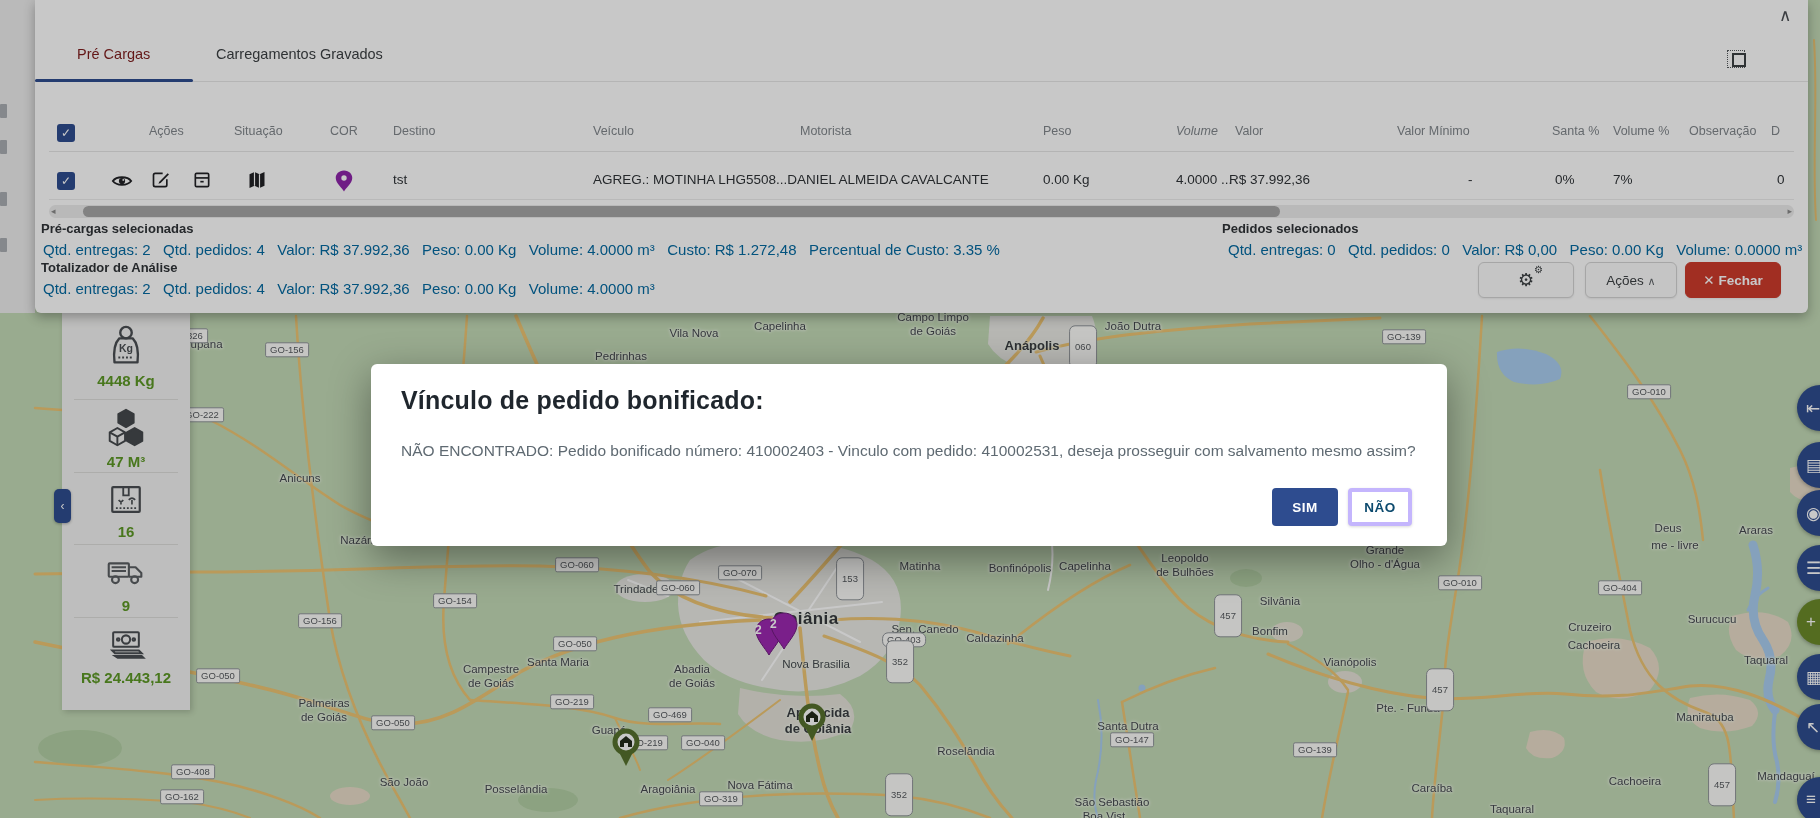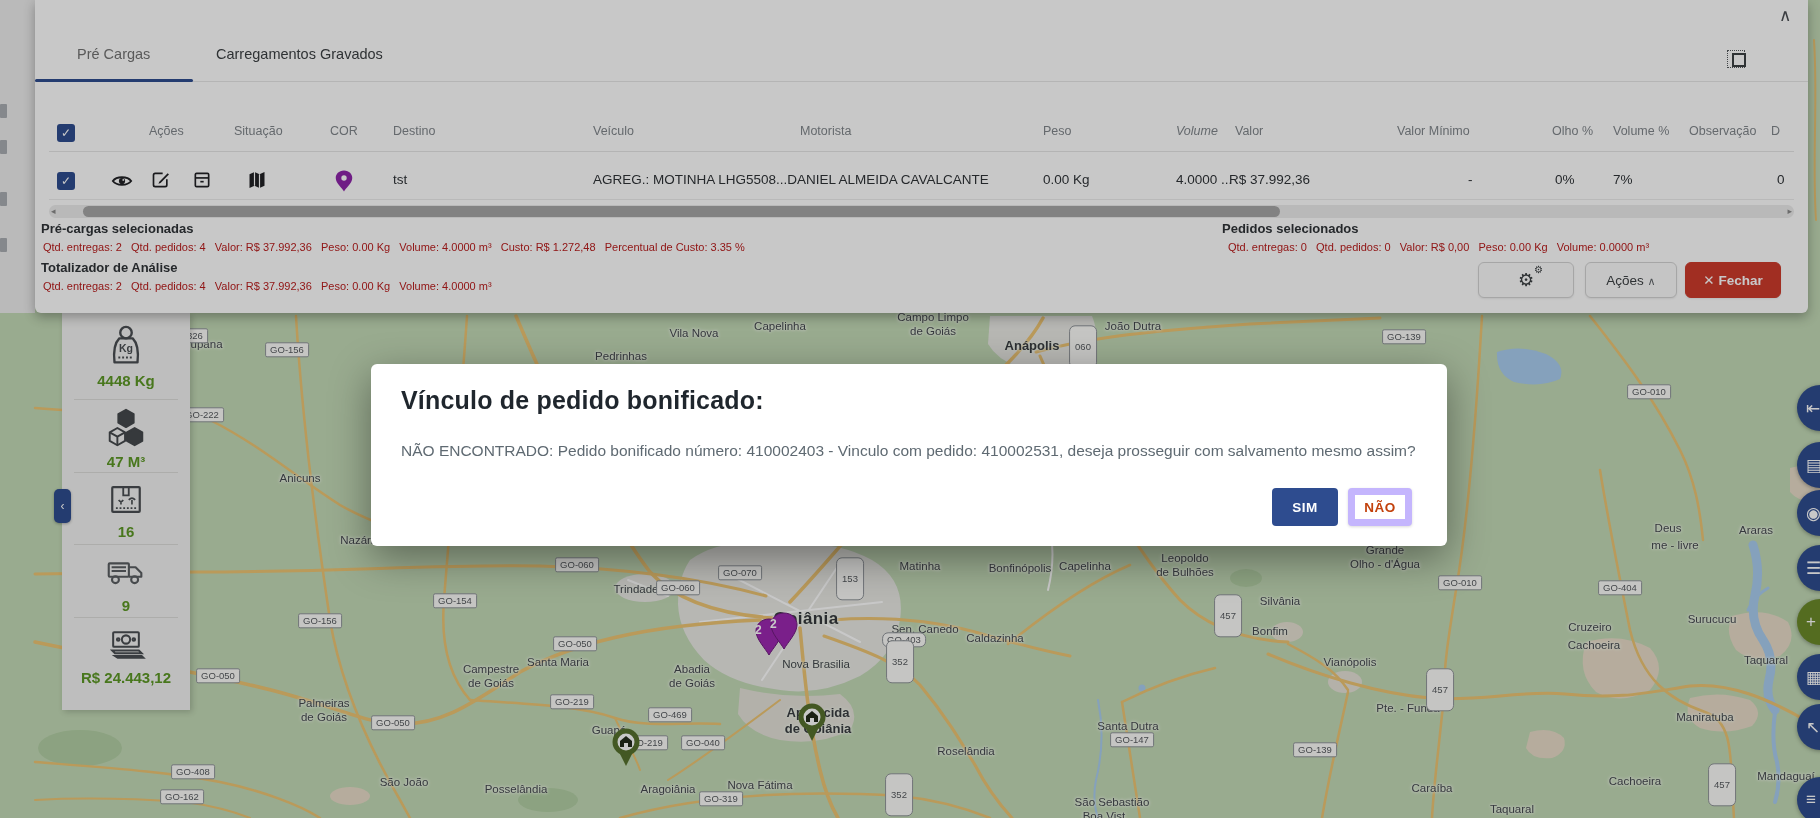--- a/index.html
+++ b/index.html
@@ -38,59 +38,59 @@
   .fabs{position:absolute;inset:0;z-index:6;pointer-events:none;}
   .fab{position:absolute;width:46px;height:46px;border-radius:50%;background:#2e4c8f;border:none;
     color:#fff;font-size:17px;text-align:left;padding:0 0 0 9px;transform:translate(0,-50%);
     box-shadow:0 1px 4px rgba(0,0,0,.35);pointer-events:auto;cursor:pointer;}
   .fab.green{background:#6b8a28;}
 
   
   .panel{left:35px;top:0;width:1773px;height:313px;background:#ffffff;z-index:10;
     box-shadow:0 4px 12px rgba(0,0,0,.3);border-radius:0 0 6px 6px;}
   .tab{position:absolute;top:46px;font-size:14.5px;color:#3c4043;cursor:pointer;background:none;border:none;padding:0;font-family:inherit;}
-  .tab.active{color:#737373;}
+  .tab.active{color:#7f1d1d;}
   .tabs-line{position:absolute;left:0;right:0;top:81px;border-bottom:1px solid #e7e7e7;}
   .tab-underline{position:absolute;left:0;top:79px;width:158px;height:3px;background:#2e4c8f;border-radius:2px;}
   .panel-caret{position:absolute;left:1738px;top:4px;font-size:17px;color:#4a4e52;background:none;border:none;cursor:pointer;font-family:inherit;}
   .fit-btn{position:absolute;left:1690px;top:48px;width:22px;height:22px;background:none;border:none;cursor:pointer;padding:0;}
   .fit-btn .d1{position:absolute;inset:2px;border:1.5px dotted #54585c;}
   .fit-btn .d2{position:absolute;left:7px;top:5px;width:10px;height:10px;border:2px solid #3c4043;background:#fff;}
 
   .th{position:absolute;top:124px;font-size:12.5px;color:#80868b;white-space:nowrap;}
   .hdiv1{position:absolute;left:14px;right:14px;top:151px;border-top:1px solid #e6e6e6;}
   .hdiv2{position:absolute;left:14px;right:14px;top:199px;border-top:1px solid #ececec;}
   .td{position:absolute;top:172px;font-size:13.5px;color:#2f3337;white-space:nowrap;}
   .cb{position:absolute;width:18px;height:18px;background:#2e4c8f;border-radius:3px;color:#fff;
     font-size:12px;text-align:center;line-height:18px;border:none;padding:0;cursor:pointer;}
   .rowicon{position:absolute;top:170px;background:none;border:none;padding:0;cursor:pointer;}
 
   .hscroll{position:absolute;left:14px;right:14px;top:205px;height:13px;background:#ececec;border-radius:7px;}
   .hthumb{position:absolute;left:34px;top:1px;width:1197px;height:11px;background:#a6a6a6;border-radius:6px;cursor:pointer;}
   .sarrow{position:absolute;top:0;font-size:9px;color:#8a8a8a;line-height:13px;background:none;border:none;padding:0;cursor:pointer;}
 
   .sumtitle{position:absolute;font-size:13px;font-weight:bold;color:#2f3337;white-space:pre;}
-  .sumline{position:absolute;font-size:11px;color:#b91c1c;white-space:pre;}
+  .sumline{position:absolute;font-size:15px;color:#0369a1;white-space:pre;}
 
   .pbtn{position:absolute;top:262px;height:36px;border-radius:6px;border:1px solid #d4d4d4;background:#fcfcfc;
     font-size:13.5px;color:#3c4043;cursor:pointer;font-family:inherit;box-shadow:0 1px 2px rgba(0,0,0,.08);}
   .pbtn.red{background:#cd3a2b;border-color:#cd3a2b;color:#fff;font-weight:bold;}
   .gearwrap{position:relative;display:inline-block;font-size:18px;color:#3c4043;}
   .gearwrap .g2{position:absolute;top:-5px;right:-9px;font-size:10px;}
 
   
   .dim{position:absolute;inset:0;background:rgba(5,5,5,.22);z-index:50;}
   .modal{position:absolute;left:371px;top:364px;width:1076px;height:182px;background:#fff;z-index:60;
     border-radius:6px;box-shadow:0 12px 40px rgba(0,0,0,.4);}
   .mtitle{position:absolute;left:30px;top:22px;font-size:25px;font-weight:bold;color:#1f262d;letter-spacing:.2px;}
   .mmsg{position:absolute;left:30px;top:78px;font-size:15.5px;color:#5f6a72;white-space:nowrap;}
   .mbtn{position:absolute;top:124px;height:38px;border-radius:4px;font-size:13.5px;font-weight:bold;
     cursor:pointer;font-family:inherit;letter-spacing:.5px;}
   .mbtn.yes{left:901px;width:66px;background:#2e4c8f;color:#fff;border:none;}
-  .mbtn.no{left:977px;width:64px;background:#fff;color:#c2410c;border:7px solid #c4b5fd;box-shadow:0 1px 3px rgba(0,0,0,.15);}
+  .mbtn.no{left:977px;width:64px;background:#fff;color:#0c4a6e;border:4px solid #c4b5fd;box-shadow:0 1px 3px rgba(0,0,0,.15);}
 </style>
 </head>
 <body>
 
 <div class="screen">
 
   <div class="map">
     <svg viewBox="0 0 1820 818" width="1820" height="818">
 
       <g stroke="none">
@@ -393,21 +393,21 @@
     <span class="th" style="left:114px;">Ações</span>
     <span class="th" style="left:199px;">Situação</span>
     <span class="th" style="left:295px;">COR</span>
     <span class="th" style="left:358px;">Destino</span>
     <span class="th" style="left:558px;">Veículo</span>
     <span class="th" style="left:765px;">Motorista</span>
     <span class="th" style="left:1008px;">Peso</span>
     <span class="th" style="left:1141px;font-style:italic;">Volume</span>
     <span class="th" style="left:1200px;">Valor</span>
     <span class="th" style="left:1362px;">Valor Mínimo</span>
-    <span class="th" style="left:1517px;">Olho %</span>
+    <span class="th" style="left:1517px;">Santa %</span>
     <span class="th" style="left:1578px;">Volume %</span>
     <span class="th" style="left:1654px;">Observação</span>
     <span class="th" style="left:1736px;">D</span>
     <div class="hdiv1"></div>
 
     <button class="cb" style="left:22px;top:172px;">✓</button>
     <button class="rowicon" style="left:76px;">
       <svg width="22" height="22" viewBox="0 0 24 24">
           <path d="M2 12 C6 6.5 18 6.5 22 12 C18 17.5 6 17.5 2 12 Z" fill="none" stroke="#202124" stroke-width="2"></path>
           <circle cx="12" cy="12" r="3.4" fill="#202124"></circle>

